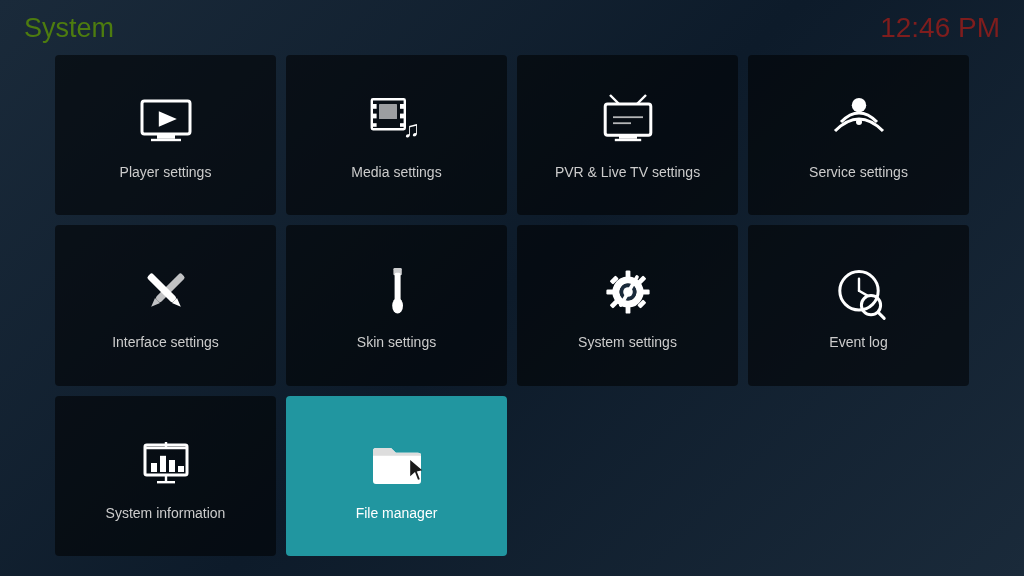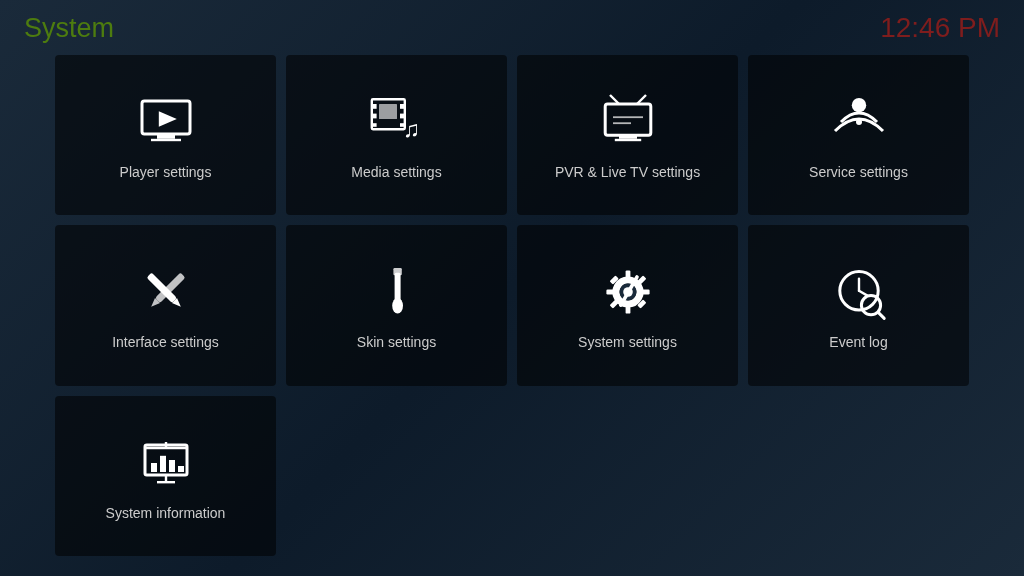--- a/index.html
+++ b/index.html
@@ -254,14 +254,27 @@
         <line x1="50" y1="70" x2="50" y2="82" stroke="#fff" stroke-width="4"></line>
         <line x1="35" y1="82" x2="65" y2="82" stroke="#fff" stroke-width="4"></line>
 
         <line x1="15" y1="25" x2="85" y2="25" stroke="#fff" stroke-width="4"></line>
         <line x1="50" y1="15" x2="50" y2="25" stroke="#fff" stroke-width="4"></line>
       </svg>
     </div>
     <span class="tile-label">System information</span>
   </div>
 
+  <div class="tile active">
+    <div class="tile-icon">
+      <svg viewBox="0 0 100 100">
+
+        <path d="M10,35 L10,80 Q10,85 15,85 L85,85 Q90,85 90,80 L90,38 Q90,33 85,33 L48,33 L40,25 L15,25 Q10,25 10,30 Z" fill="#fff"></path>
+
+        <path d="M10,30 L10,38 L90,38 L90,36 Q90,33 85,33 L48,33 L40,25 L15,25 Q10,25 10,30 Z" fill="#ddd"></path>
+
+        <polygon points="72,45 72,72 80,65 85,78 88,77 83,64 92,62" fill="#1a1a1a"></polygon>
+      </svg>
+    </div>
+    <span class="tile-label">File manager</span>
+  </div>
 
 </div>
 
 </body></html>

